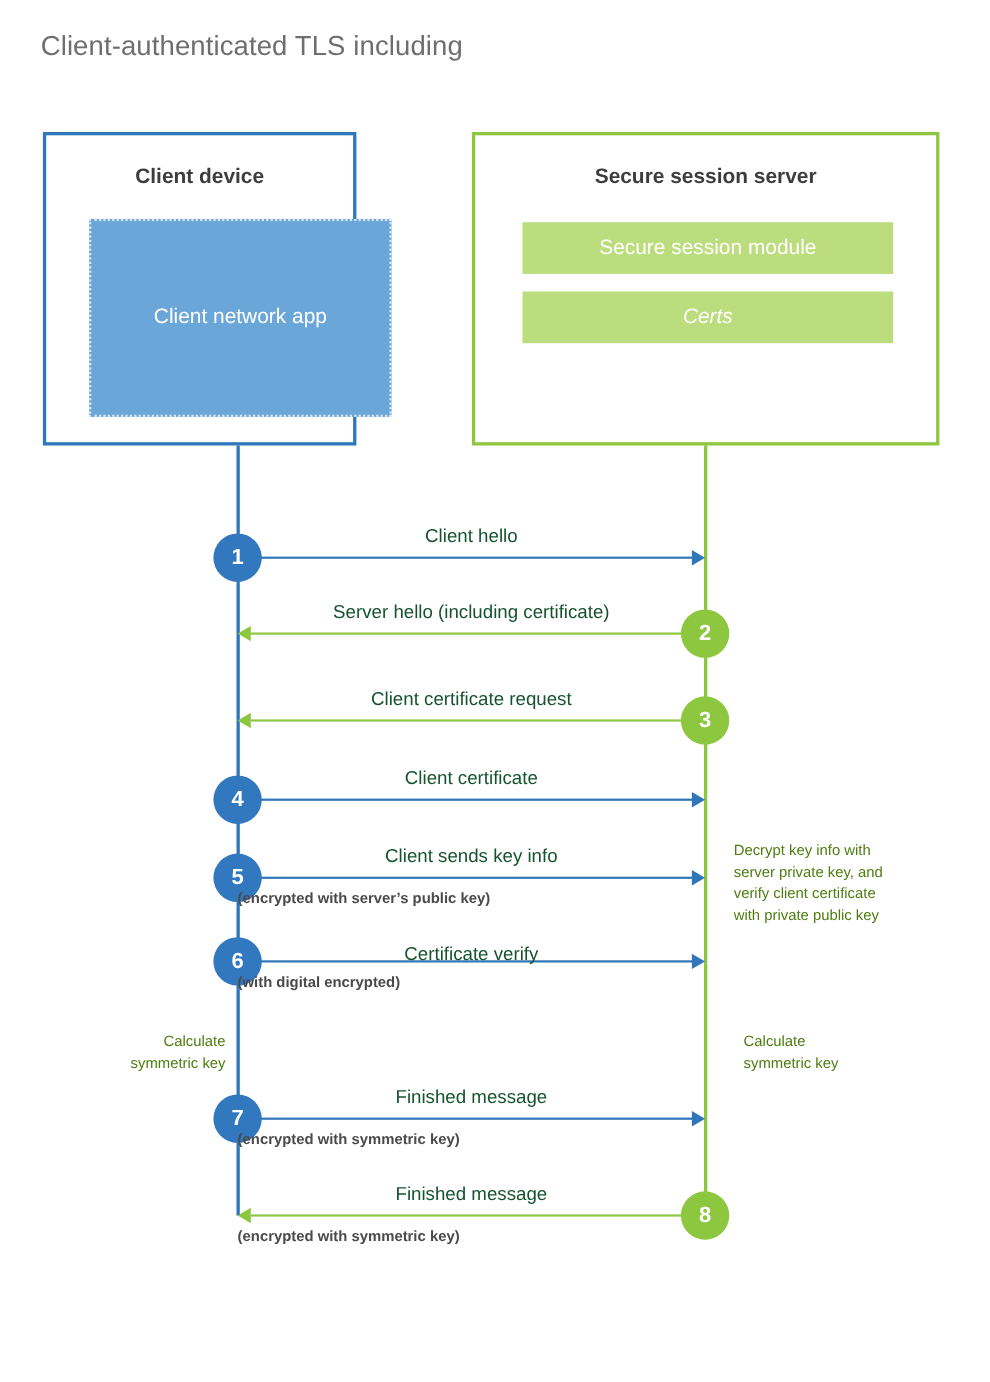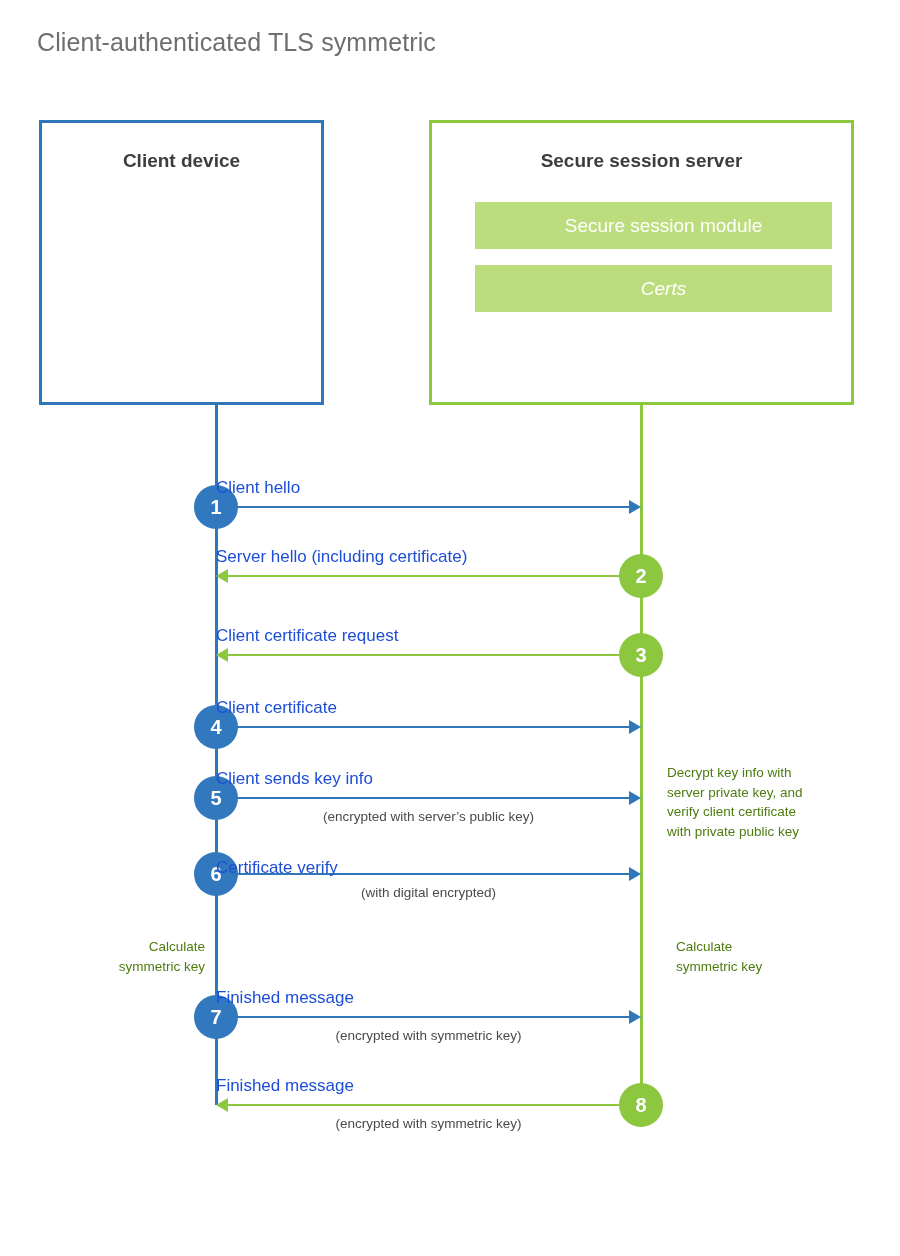--- a/index.html
+++ b/index.html
@@ -84,21 +84,20 @@
     position: absolute;
     left: 43px;
     width: 337px;
     height: 47px;
     background: #bcdd7d;
     display: flex;
     align-items: center;
     justify-content: center;
     color: #ffffff;
     font-size: 19px;
-    padding-left: 20px;
   }
   #server-bar-0 { top: 79px; }
   #server-bar-1 { top: 142px; font-style: italic; }
   #server-bar-2 { top: 205px; }
 
   
   .lifeline {
     position: absolute;
     width: 3px;
   }
@@ -143,30 +142,31 @@
     justify-content: center;
     color: #ffffff;
     font-size: 20px;
     font-weight: bold;
   }
   .step-circle.blue { background: #3178be; }
   .step-circle.green { background: #8dc63f; }
 
   .msg-label {
     position: absolute;
+    text-align: center;
     font-size: 17px;
-    color: #1d4ed8;
+    color: #14532d;
     white-space: nowrap;
   }
   .msg-sublabel {
     position: absolute;
-    text-align: center;
     font-size: 13.5px;
     color: #4a4a4a;
     white-space: nowrap;
+    font-weight: bold;
   }
 
   
   .side-note {
     position: absolute;
     font-size: 13.5px;
     line-height: 1.45;
     color: #4d7c0f;
   }
   #note-server-decrypt {
@@ -185,24 +185,25 @@
     left: 676px;
     top: 937px;
     width: 150px;
     text-align: left;
   }
   .side-note span { display: block; }
 </style>
 </head>
 <body>
 
-<div id="page-title">Client-authenticated TLS symmetric</div>
+<div id="page-title">Client-authenticated TLS including</div>
 
 <div class="party-box" id="client-box">
   <div class="party-title">Client device</div>
+  <div id="client-app">Client network app</div>
 </div>
 
 <div class="party-box" id="server-box">
   <div class="party-title">Secure session server</div>
   <div class="server-bar" id="server-bar-0">Secure session module</div>
   <div class="server-bar" id="server-bar-1">Certs</div>
 </div>
 
 <div class="lifeline" id="lifeline-client"></div>
 <div class="lifeline" id="lifeline-server"></div>

